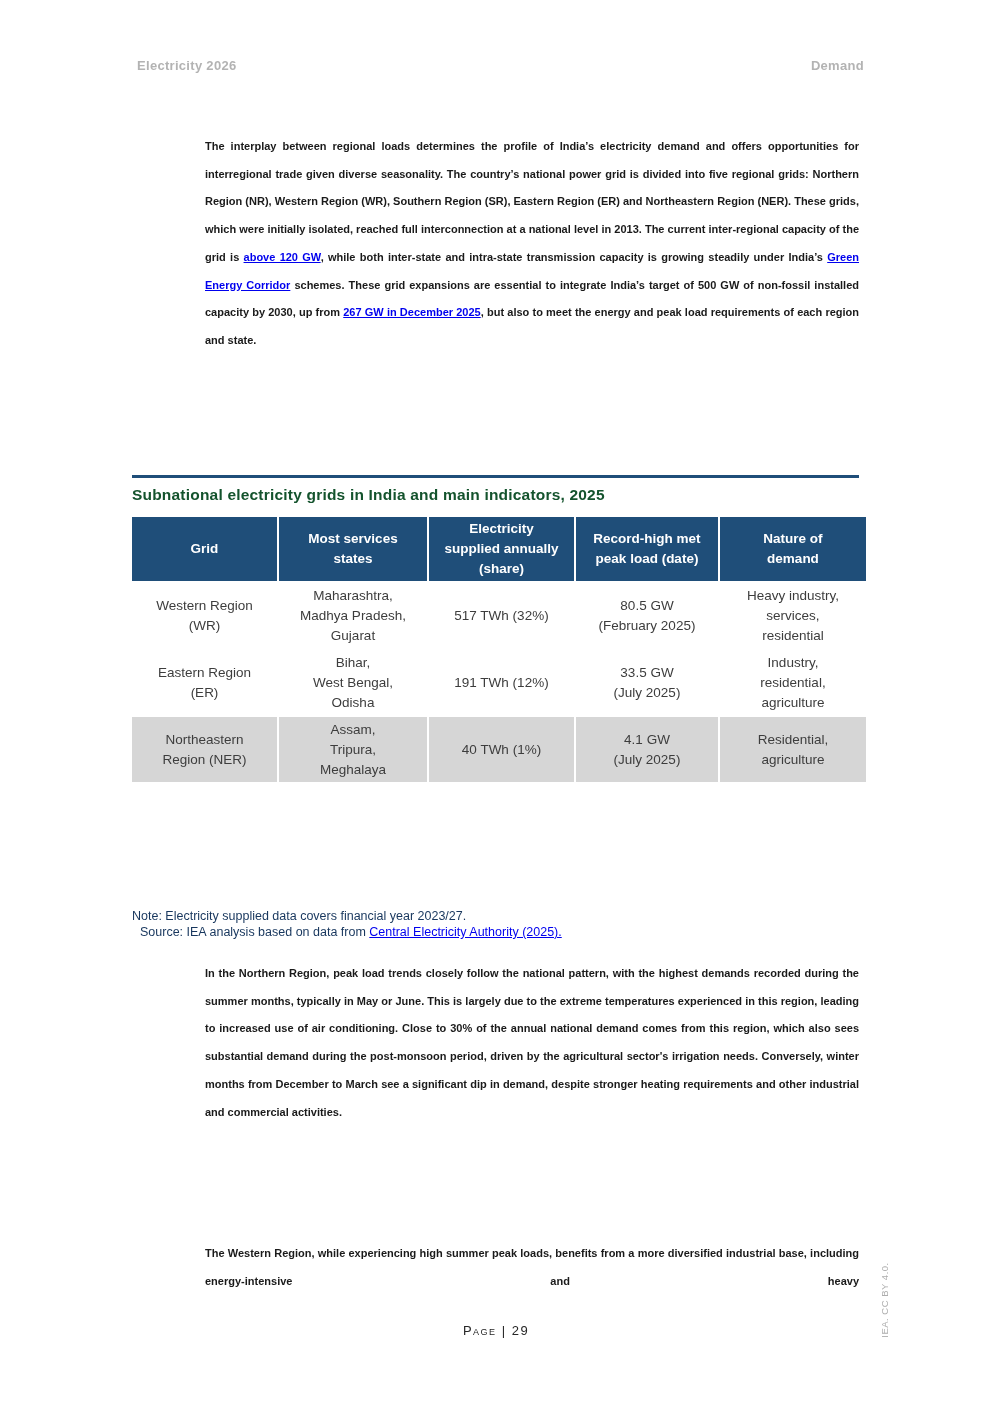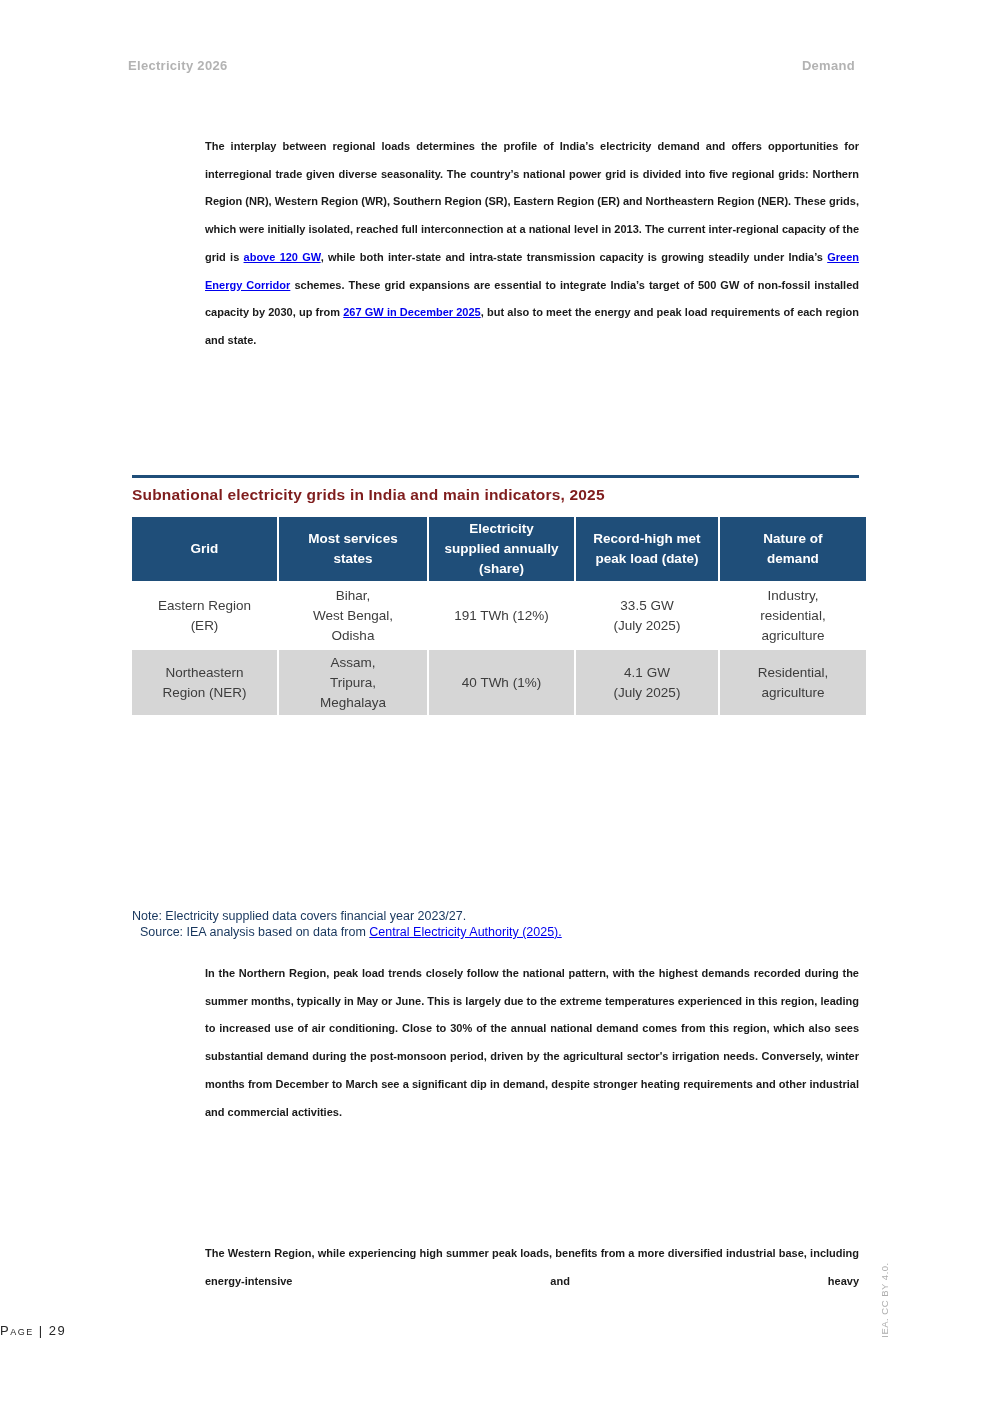--- a/index.html
+++ b/index.html
@@ -2,41 +2,41 @@
 <html><head>
 <meta charset="utf-8">
 <style>
   html,body{margin:0;padding:0;background:#e9e9e9;}
   #page{
     position:relative;width:992px;height:1403px;background:#ffffff;
     margin:0 auto;overflow:hidden;
     font-family:"Liberation Sans",sans-serif;color:#1a1a1a;
   }
   .running-head{
-    position:absolute;top:58px;left:128px;width:727px;
+    position:absolute;top:58px;left:137px;width:727px;
     display:flex;justify-content:space-between;
     font-size:13px;font-weight:bold;color:#b3b3b3;letter-spacing:.3px;
   }
   .para{
     position:absolute;left:205px;width:654px;
     font-size:11px;line-height:27.7px;font-weight:bold;
     text-align:justify;color:#1a1a1a;
   }
   .para.stretch-last{text-align-last:justify;}
   #intro-para{top:133px;}
   #para-northern{top:960px;}
   #para-western{top:1216px;margin-top:24px;}
   a.link{color:#0000EE;text-decoration:underline;cursor:pointer;}
   .title-rule{
     position:absolute;top:475px;left:132px;width:727px;height:3px;
     background:#1F4E79;
   }
   .table-title{
     position:absolute;top:486px;left:132px;width:727px;
-    font-size:15.5px;font-weight:bold;color:#7f1d1d;letter-spacing:.2px;
+    font-size:15.5px;font-weight:bold;color:#14532d;letter-spacing:.2px;
   }
   table.grid-table{
     position:absolute;top:515px;left:130px;width:731px;
     border-collapse:separate;border-spacing:2px;table-layout:fixed;
     font-size:13.5px;line-height:20px;
   }
   table.grid-table th{
     background:#1F4E79;color:#ffffff;font-weight:bold;
     height:59px;vertical-align:middle;text-align:center;
     white-space:pre-line;padding:2px 4px;font-size:13.5px;
@@ -47,21 +47,21 @@
   }
   table.grid-table tr.odd td{background:#D6D6D6;}
   table.grid-table tr.even td{background:#ffffff;}
   .table-note{
     position:absolute;left:132px;width:727px;
     font-size:12.5px;line-height:16px;color:#17365D;
   }
   #note-line{top:908px;}
   #source-line{top:924px;margin-left:8px;}
   .page-footer{
-    position:absolute;top:1323px;left:0;width:992px;text-align:left;
+    position:absolute;top:1323px;left:0;width:992px;text-align:center;
     font-size:13px;color:#262626;font-variant:small-caps;letter-spacing:1.5px;
   }
   .side-note{
     position:absolute;left:830px;top:1294px;width:110px;height:12px;
     transform:rotate(-90deg);
     font-size:9.5px;color:#adadad;letter-spacing:.5px;text-align:center;
     white-space:nowrap;
   }
 </style>
 </head>
@@ -97,20 +97,33 @@
 supplied annually
 (share)</th>
         <th>Record-high met
 peak load (date)</th>
         <th>Nature of
 demand</th>
       </tr>
     </thead>
     <tbody>
         <tr class="even">
+          <td>Western Region
+(WR)</td>
+          <td>Maharashtra,
+Madhya Pradesh,
+Gujarat</td>
+          <td>517 TWh (32%)</td>
+          <td>80.5 GW
+(February 2025)</td>
+          <td>Heavy industry,
+services,
+residential</td>
+        </tr>
+        <tr class="even">
           <td>Eastern Region
 (ER)</td>
           <td>Bihar,
 West Bengal,
 Odisha</td>
           <td>191 TWh (12%)</td>
           <td>33.5 GW
 (July 2025)</td>
           <td>Industry,
 residential,

